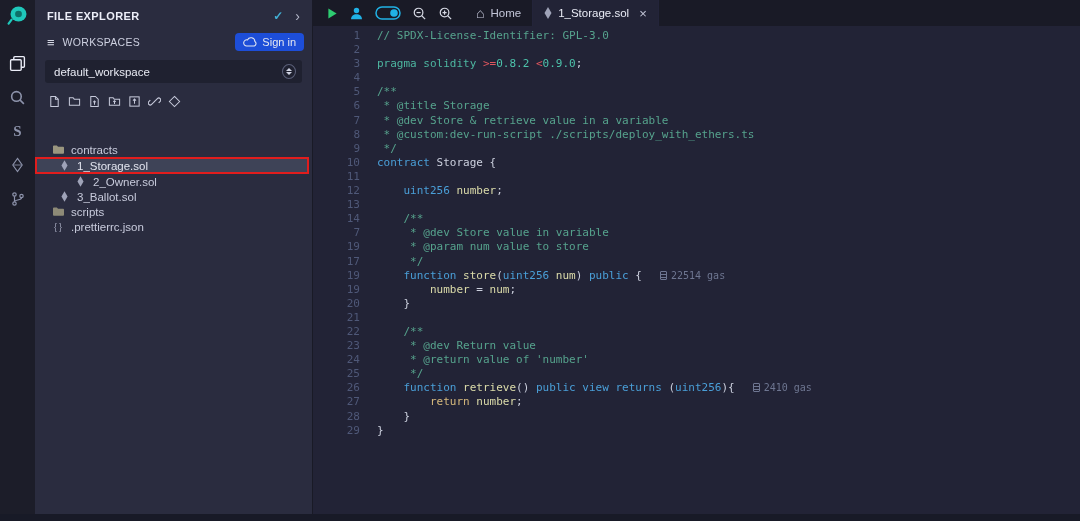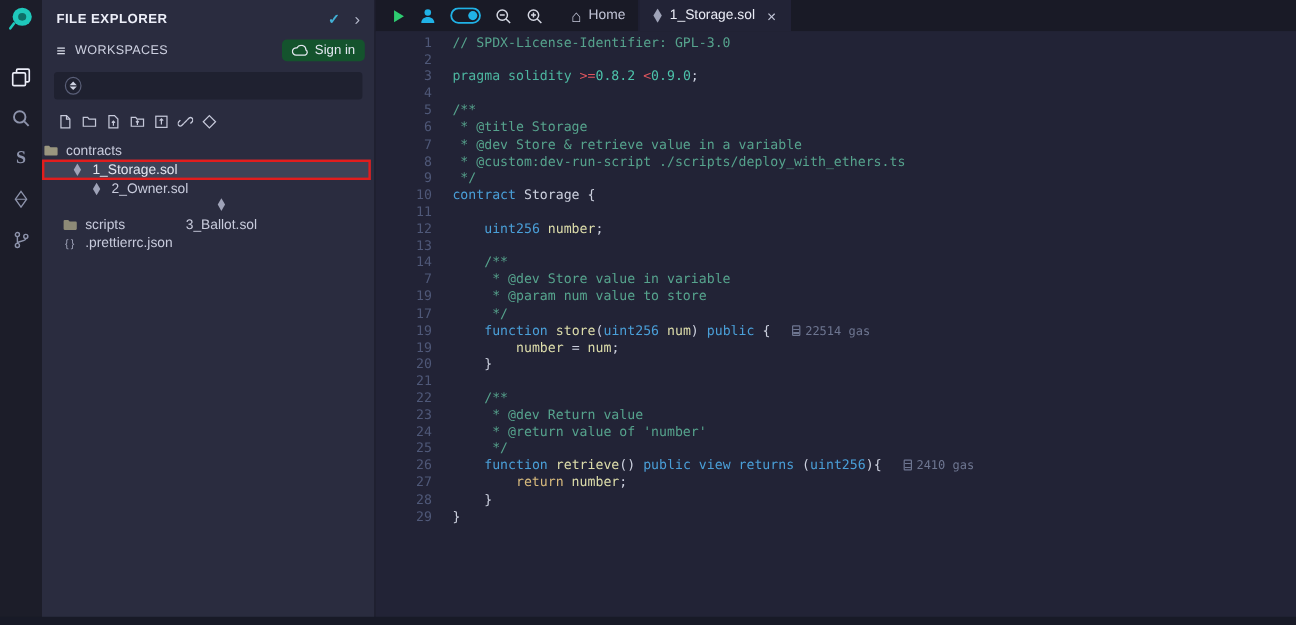--- a/index.html
+++ b/index.html
@@ -19,21 +19,21 @@
   
   .file-panel{width:278px;background:#2a2c3f;flex-shrink:0;display:flex;flex-direction:column;
     color:#c6c9da;border-right:1px solid #191a26}
   .panel-header{display:flex;align-items:center;padding:9px 12px 6px 12px}
   .panel-title{flex:1;font-size:11px;font-weight:700;color:#eceef8;letter-spacing:.4px}
   .check{color:#42b0d5;font-size:12px;font-weight:700;cursor:pointer}
   .chev{color:#b3b7c9;font-size:14px;margin-left:12px;cursor:pointer;line-height:10px}
   .ws-row{display:flex;align-items:center;gap:8px;padding:4px 8px 4px 12px}
   .burger{font-size:13px;color:#d7dae6;cursor:pointer}
   .ws-label{flex:1;font-size:10.5px;color:#cdd0e0;letter-spacing:.3px}
-  .signin{display:flex;align-items:center;gap:5px;background:#14532d;border-radius:4px;
+  .signin{display:flex;align-items:center;gap:5px;background:#1d4ed8;border-radius:4px;
     padding:3px 8px;font-size:11px;color:#e4e7f1;cursor:pointer}
   .ws-select{display:flex;align-items:center;margin:5px 10px 0 10px;height:23px;
     background:#1f2130;border-radius:3px;padding:0 6px 0 9px;font-size:11.5px;color:#e8eaf3;cursor:pointer}
   .ws-select .val{flex:1}
   .updown{display:flex;flex-direction:column;align-items:center;gap:1px;border:1px solid #5a5f78;
     border-radius:50%;padding:3px 3px}
   .updown i{display:block;width:0;height:0;border-left:3px solid transparent;border-right:3px solid transparent}
   .updown .up{border-bottom:3.5px solid #cfd3e2}
   .updown .down{border-top:3.5px solid #cfd3e2}
   .fp-toolbar{display:flex;align-items:center;gap:7px;padding:12px 10px 8px 13px;color:#c6c9da}
@@ -130,20 +130,21 @@
       <span class="burger">≡</span>
       <span class="ws-label">WORKSPACES</span>
       <span class="signin">
         <svg width="14" height="10" viewBox="0 0 16 11">
           <path d="M4.5 10 a3.5 3.5 0 1 1 .6-6.9 A4.5 4.5 0 0 1 13.6 5 A2.8 2.8 0 0 1 13 10 Z" fill="none" stroke="#e4e7f1" stroke-width="1.2"></path>
         </svg>
         <span>Sign in</span>
       </span>
     </div>
     <div class="ws-select">
+      <span class="val">default_workspace</span>
       <span class="updown">
           <i class="up"></i>
           <i class="down"></i>
         </span>
     </div>
     <div class="fp-toolbar">
         <span>
           <svg width="13" height="13" viewBox="0 0 14 14" fill="none" stroke="currentColor" stroke-width="1.1">
             <path d="M3 1.5 h5 l3 3 V12.5 H3 Z"></path>
             <path d="M8 1.5 V4.5 H11"></path>
@@ -177,21 +178,21 @@
             <path d="M5.5 8.5 l-1.6 1.6 a2.1 2.1 0 0 1 -3-3 l1.6-1.6 M8.5 5.5 l1.6-1.6 a2.1 2.1 0 0 1 3 3 l-1.6 1.6 M5.6 8.4 l2.8-2.8"></path>
           </svg>
         </span>
         <span>
           <svg width="13" height="13" viewBox="0 0 14 14" fill="none" stroke="currentColor" stroke-width="1.1">
             <path d="M7 1.5 L12.5 7 L7 12.5 L1.5 7 Z"></path>
           </svg>
         </span>
       </div>
     <div class="tree">
-        <div class="tree-row" style="padding-left: 0;">
+        <div class="tree-row" style="padding-left: 16px; margin-top: 24px;">
           <span class="tree-icon">
             <svg width="13" height="11" viewBox="0 0 14 12">
               <path d="M1 2.5 a1 1 0 0 1 1 -1 h3.2 l1.3 1.4 H12 a1 1 0 0 1 1 1 V9.5 a1 1 0 0 1 -1 1 H2 a1 1 0 0 1 -1 -1 Z" fill="#9a967f"></path>
             </svg>
           </span>
           <span>contracts</span>
         </div>
         <div class="tree-row selected" style="padding-left: 20px;">
           <span class="tree-icon">
             <svg width="7" height="11" viewBox="0 0 8 12">
@@ -201,21 +202,21 @@
           <span>1_Storage.sol</span>
         </div>
         <div class="tree-row" style="padding-left: 22px; margin-left: 16px;">
           <span class="tree-icon">
             <svg width="7" height="11" viewBox="0 0 8 12">
               <path d="M4 0 L7.5 6 L4 12 L0.5 6 Z" fill="#9fa3b8"></path>
             </svg>
           </span>
           <span>2_Owner.sol</span>
         </div>
-        <div class="tree-row" style="padding-left: 22px; flex-direction: column;">
+        <div class="tree-row" style="padding-left: 22px;">
           <span class="tree-icon">
             <svg width="7" height="11" viewBox="0 0 8 12">
               <path d="M4 0 L7.5 6 L4 12 L0.5 6 Z" fill="#9fa3b8"></path>
             </svg>
           </span>
           <span>3_Ballot.sol</span>
         </div>
         <div class="tree-row" style="padding-left: 16px;">
           <span class="tree-icon">
             <svg width="13" height="11" viewBox="0 0 14 12">

